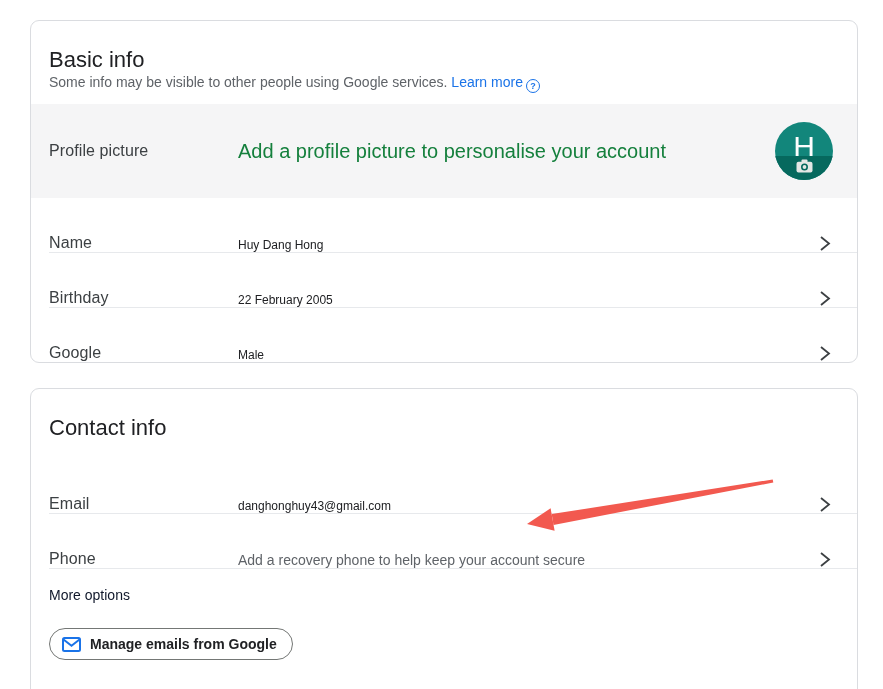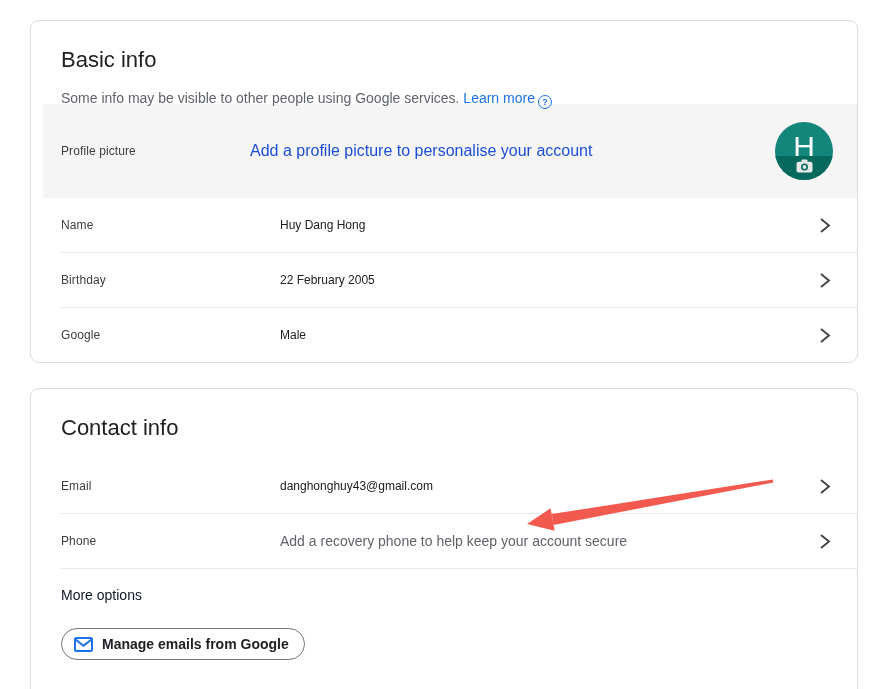--- a/index.html
+++ b/index.html
@@ -4,51 +4,51 @@
 <style>
   html,body{margin:0;padding:0;}
   body{
     width:883px;height:689px;position:relative;overflow:hidden;
     background:#ffffff;
     font-family:"Liberation Sans", sans-serif;
     -webkit-font-smoothing:antialiased;
   }
   .card{
     position:absolute;left:30px;width:828px;box-sizing:border-box;
-    background:#fff;border:1px solid #dadce0;border-radius:9px;padding-left:12px;
+    background:#fff;border:1px solid #dadce0;border-radius:9px;
   }
   #card-basic{top:20px;height:343px;}
   #card-contact{top:388px;height:318px;}
 
   .card-head{padding:26px 18px 0 18px;box-sizing:border-box;}
   #card-basic .card-head{height:83px;}
   #card-contact .card-head{height:70px;}
   .card-title{font-size:22px;font-weight:400;color:#202124;line-height:26px;}
-  .card-subtitle{margin-top:16px;font-size:14px;color:#5f6368;line-height:19px;}
+  .card-subtitle{margin-top:0;font-size:14px;color:#5f6368;line-height:19px;}
   .learn-more{color:#1a73e8;text-decoration:none;cursor:pointer;white-space:nowrap;}
   .help-icon{
     display:inline-block;vertical-align:-2px;margin-left:3px;
     width:12px;height:12px;border:1.4px solid #1a73e8;border-radius:50%;
     color:#1a73e8;font-size:9px;line-height:12px;text-align:center;font-weight:700;
   }
   .help-icon::after{content:"?";}
 
   .row-profile{
     height:94px;background:#f5f5f6;display:flex;align-items:center;
     padding:0 24px 0 18px;box-sizing:border-box;cursor:pointer;
   }
   .row{
-    height:54px;display:flex;align-items:center;
-    padding:0 26px 0 18px;box-sizing:border-box;cursor:pointer;gap:30px;
+    height:54px;display:flex;align-items:flex-end;
+    padding:0 26px 0 18px;box-sizing:border-box;cursor:pointer;
   }
   .divider{height:1px;background:#e7e9ec;margin-left:18px;}
-  .row-label{width:189px;flex:none;font-size:12px;color:#3c4043;letter-spacing:.1px;}
+  .row-label{width:189px;flex:none;font-size:16px;color:#3c4043;letter-spacing:.1px;}
   .row-value{flex:1;font-size:12px;color:#202124;}
   .row-value.muted{font-size:14px;color:#5f6368;}
-  .row-value.muted-dark{font-size:16px;color:#1d4ed8;}
+  .row-value.muted-dark{font-size:20px;color:#15803d;}
   .chevron{flex:none;display:flex;align-items:center;}
 
   .avatar{
     position:relative;width:58px;height:58px;border-radius:50%;overflow:hidden;
     background:#12867b;flex:none;cursor:pointer;
   }
   .avatar-letter{
     position:absolute;top:5px;left:0;right:0;height:40px;
     text-align:center;line-height:40px;font-size:30px;color:#fdfefe;font-weight:400;
   }

